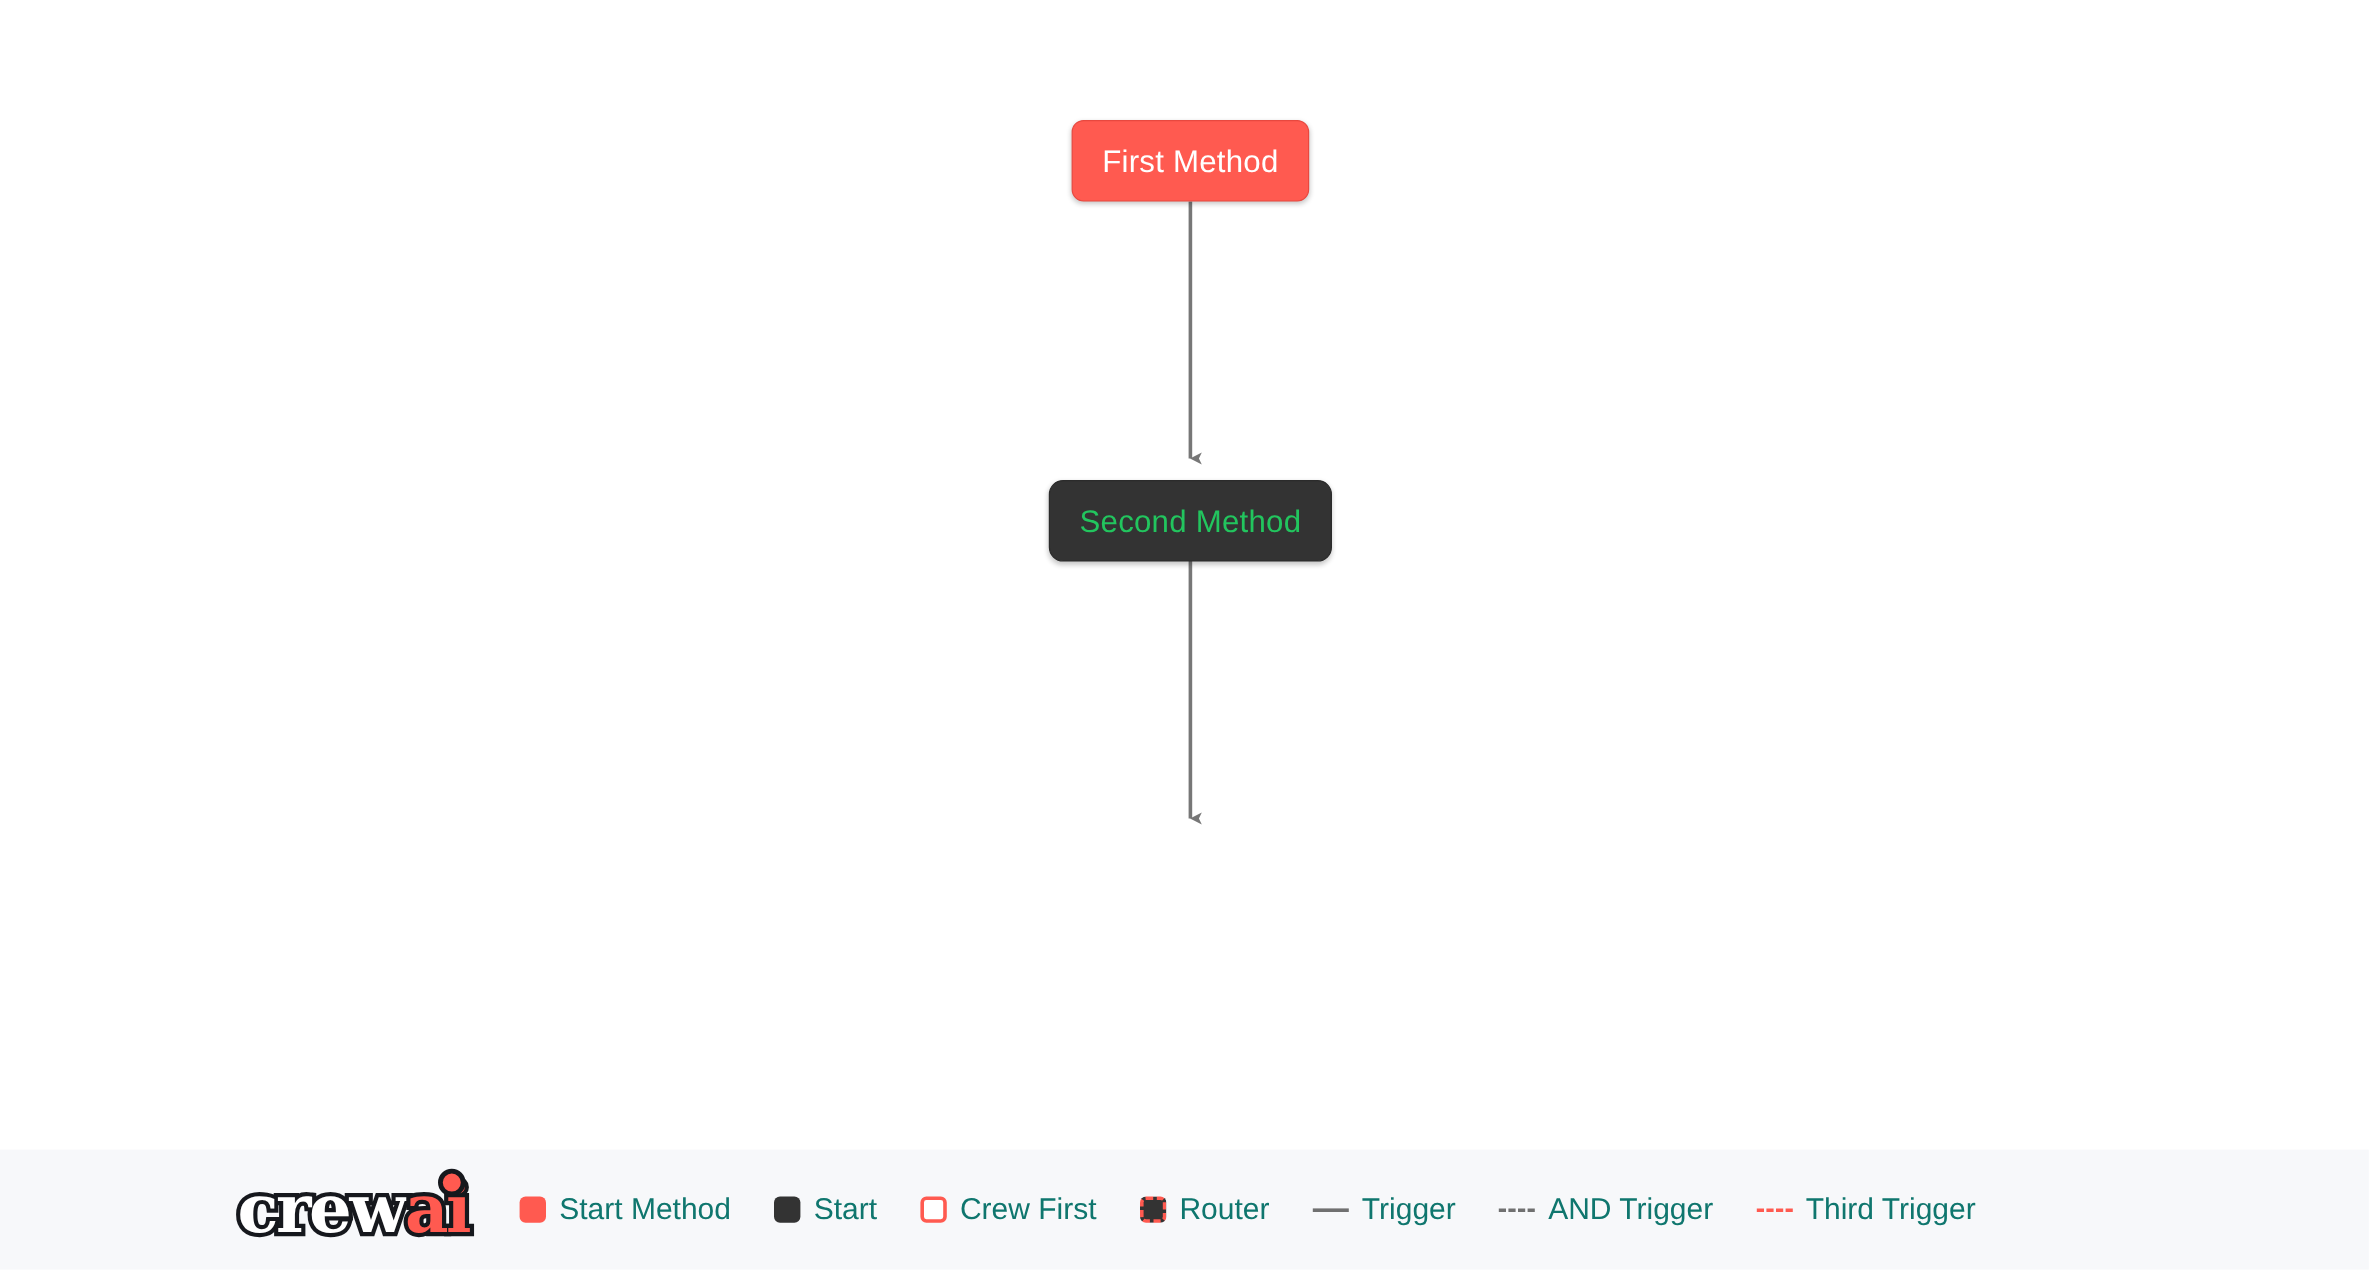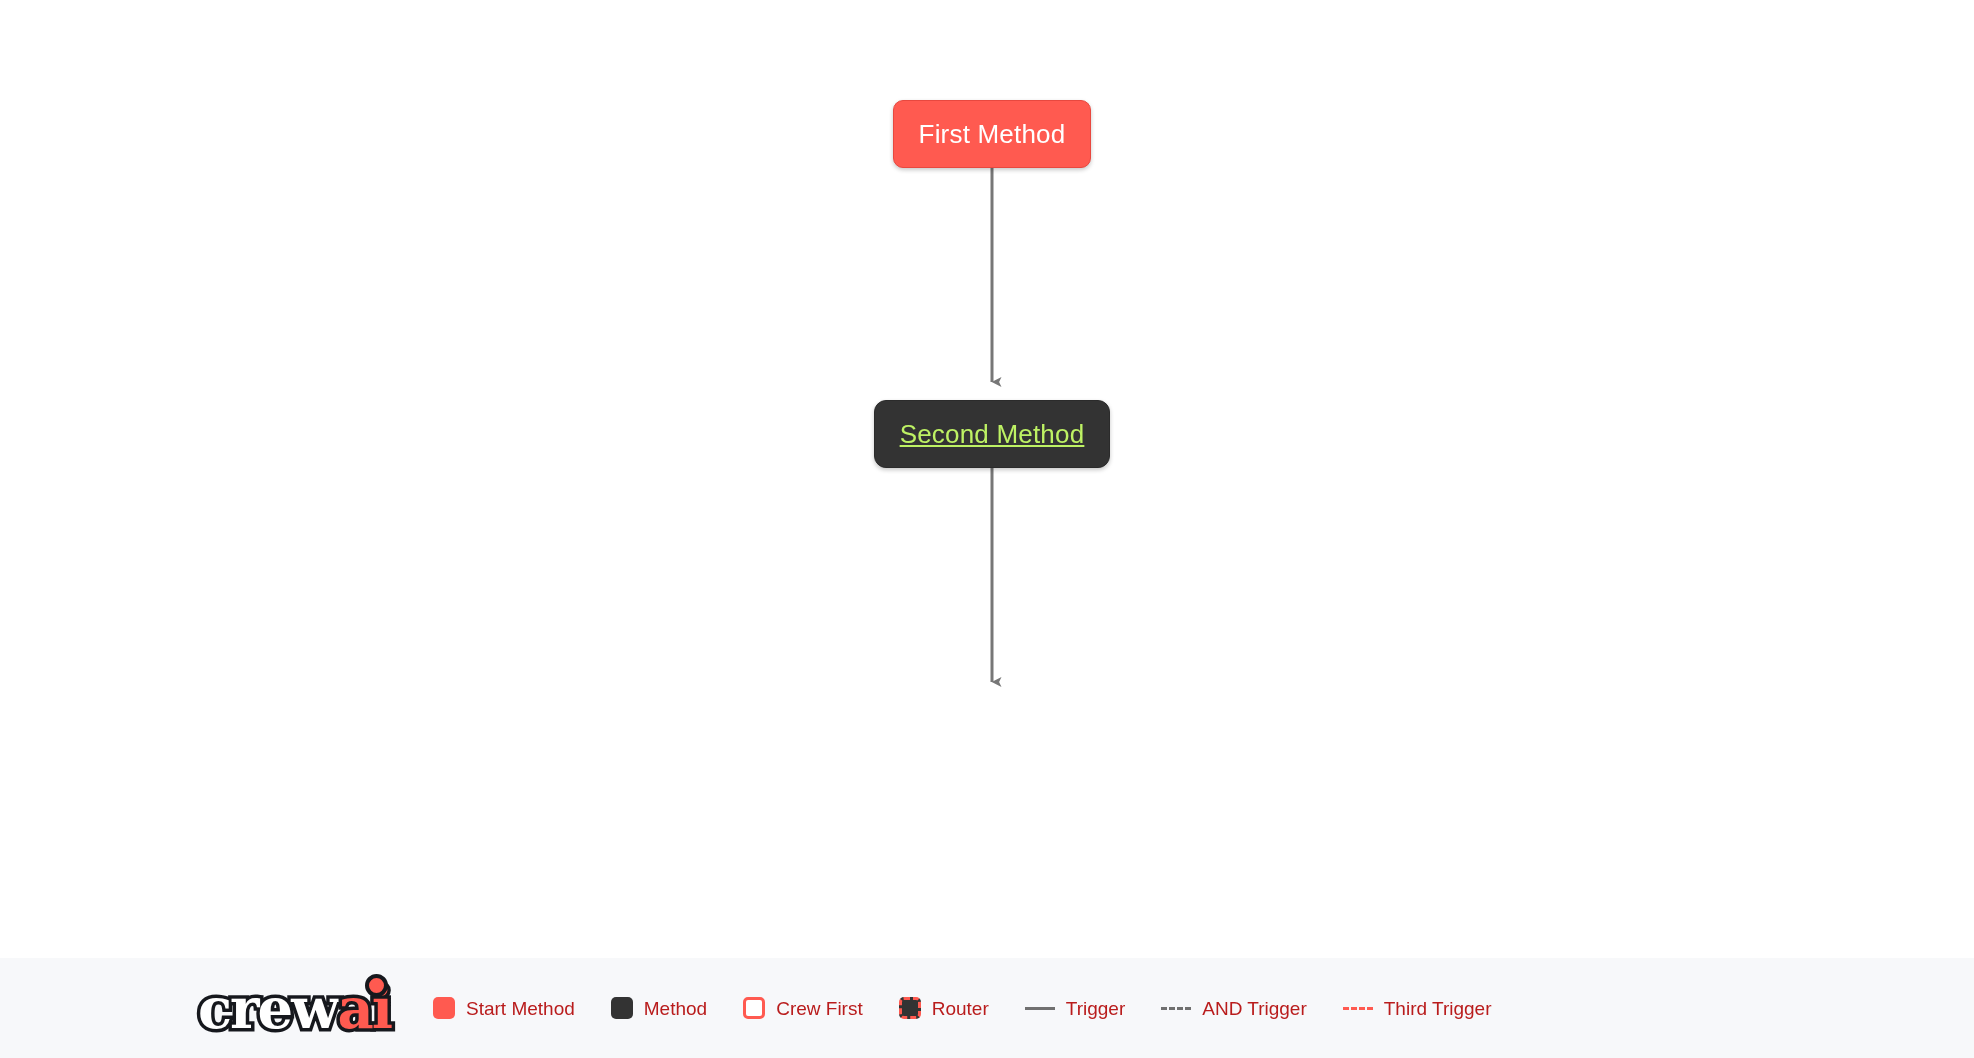--- a/index.html
+++ b/index.html
@@ -52,23 +52,22 @@
   .node-start {
     background: #FF5A50;
     border: 1px solid #e8483f;
     color: #ffffff;
     box-shadow: 0 2px 4px rgba(0,0,0,0.22);
   }
 
   .node-method {
     background: #333333;
     border: 1px solid #2b2b2b;
-    color: #bef264;
+    color: #22c55e;
     box-shadow: 0 2px 4px rgba(0,0,0,0.22);
-    text-decoration: underline;
   }
 
   #node-first  { left: 893px; top: 100px;  width: 198px; height: 68px; border-radius: 10px; }
   #node-second { left: 874px; top: 400px;  width: 236px; height: 68px; }
   #node-third  { left: 886px; top: 700px;  width: 212px; height: 68px; }
 
   
   #legend-bar {
     position: absolute;
     left: 0;
@@ -112,22 +111,22 @@
     box-sizing: content-box;
   }
 
   .legend-item {
     display: flex;
     align-items: center;
     margin-right: 36px;
     white-space: nowrap;
   }
   .legend-label {
-    font-size: 19px;
-    color: #b91c1c;
+    font-size: 25px;
+    color: #0f766e;
     margin-left: 11px;
     line-height: 1;
   }
 
   .swatch {
     width: 22px;
     height: 22px;
     border-radius: 5px;
     box-sizing: border-box;
     flex: none;
@@ -186,21 +185,21 @@
     <span class="logo-dot"></span>
   </div>
 
   <div class="legend-item">
     <span class="swatch swatch-start"></span>
     <span class="legend-label">Start Method</span>
   </div>
 
   <div class="legend-item">
     <span class="swatch swatch-method"></span>
-    <span class="legend-label">Method</span>
+    <span class="legend-label">Start</span>
   </div>
 
   <div class="legend-item">
     <span class="swatch swatch-crew"></span>
     <span class="legend-label">Crew First</span>
   </div>
 
   <div class="legend-item">
     <span class="swatch swatch-router"></span>
     <span class="legend-label">Router</span>

